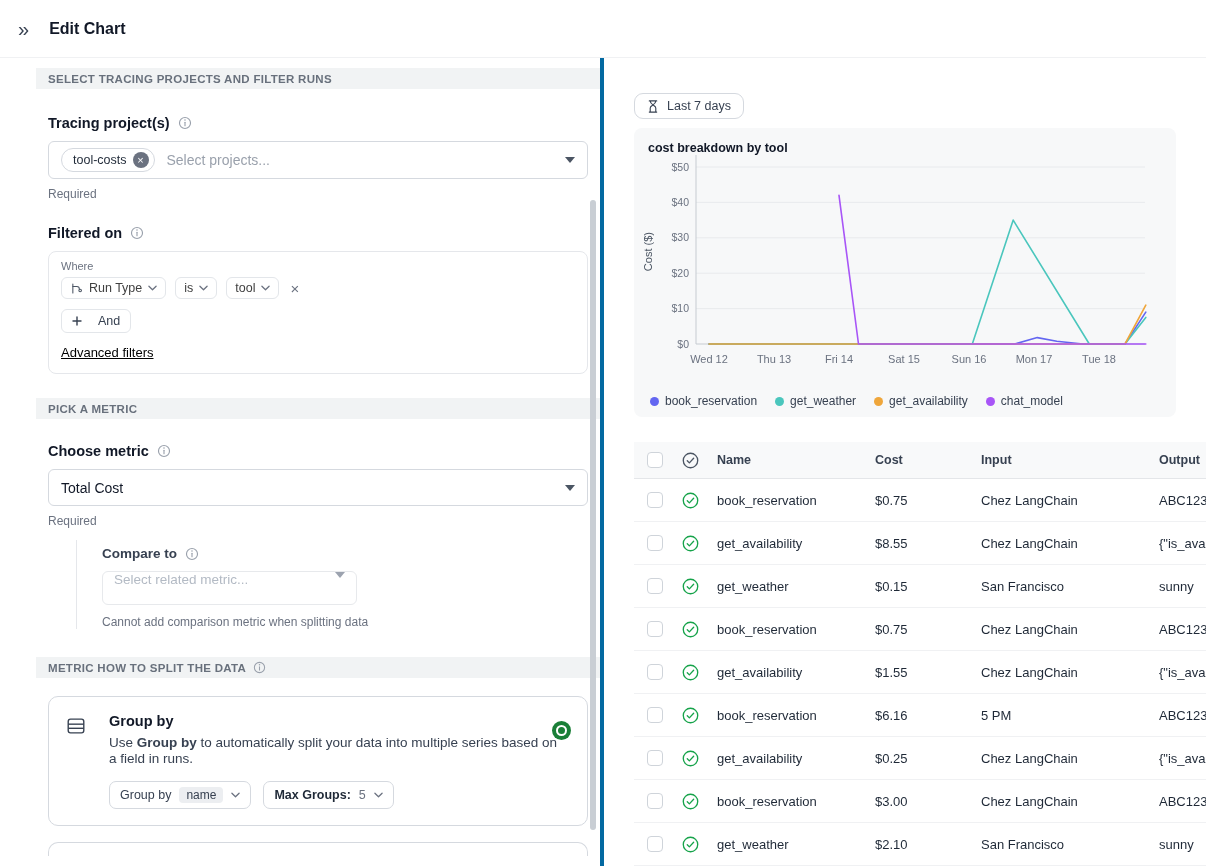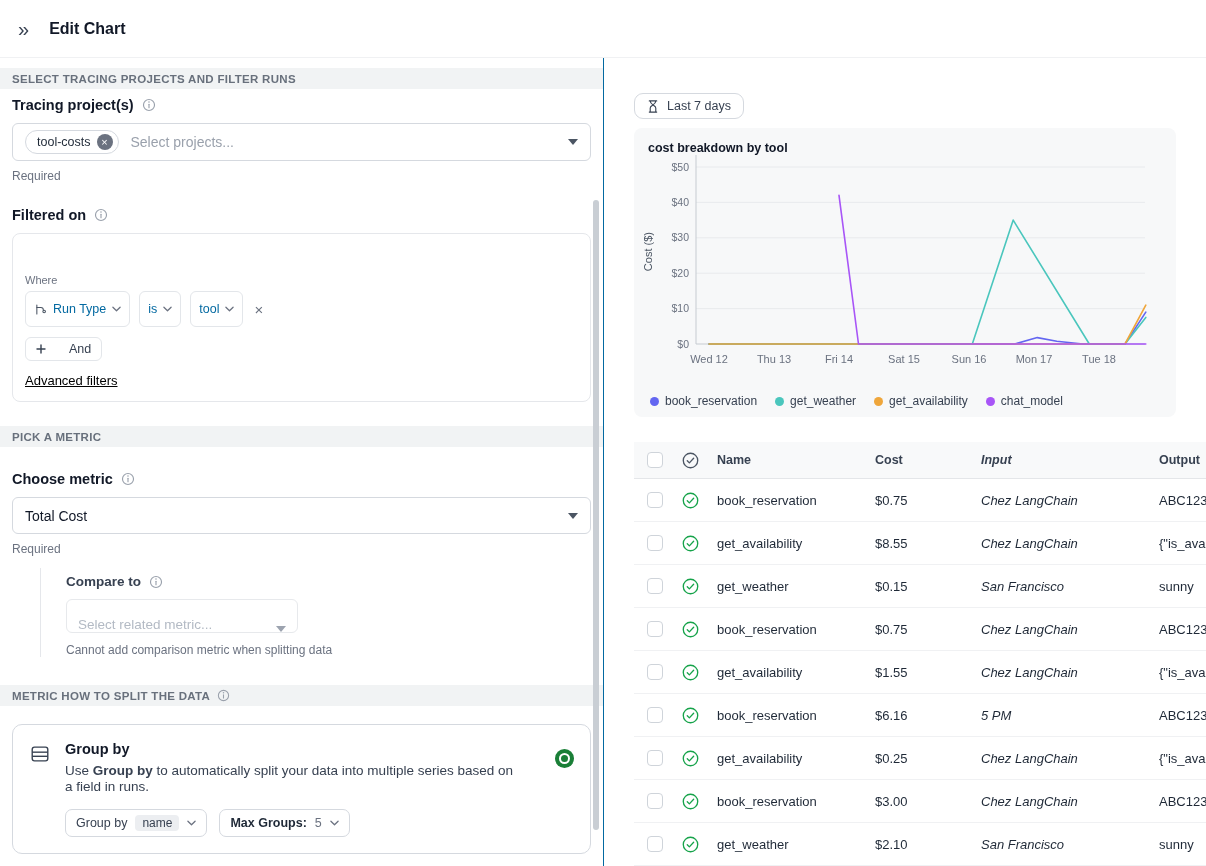--- a/index.html
+++ b/index.html
@@ -8,55 +8,55 @@
 
   
   .topbar { height:58px; display:flex; align-items:center; padding-left:18px;
     border-bottom:1px solid #f0f1f3; background:#fff; }
   .collapse-btn { font-size:20px; color:#374151; margin-right:20px; cursor:pointer; line-height:1; }
   .page-title { font-size:16px; font-weight:700; color:#111827; }
 
   .main { display:flex; height:808px; }
 
   
-  .left { width:604px; border-right:1px solid #0369a1; position:relative; overflow:hidden; padding-top:10px; background:#fff; }
+  .left { width:604px; border-right:4px solid #0369a1; position:relative; overflow:hidden; padding-top:10px; background:#fff;padding-left:36px; }
   .section-bar { background:#f1f3f4; color:#68707c; font-size:11.5px; font-weight:700;
     letter-spacing:.3px; height:21px; padding:0 12px; display:flex; align-items:center; gap:7px; }
   .pad { padding:0 12px; }
   .field-label { font-size:14.5px; font-weight:700; color:#111827; display:flex; align-items:center; gap:8px; }
-  .mt24{margin-top:24px} .mt26{margin-top:8px} .mt10{margin-top:10px} .mt8{margin-top:8px}
+  .mt24{margin-top:24px} .mt26{margin-top:26px} .mt10{margin-top:10px} .mt8{margin-top:8px}
   .select { border:1px solid #d5d9df; border-radius:6px; height:38px; display:flex; align-items:center;
     padding:0 12px; gap:12px; background:#fff; }
   .chip { display:inline-flex; align-items:center; gap:6px; border:1px solid #d5d9df; border-radius:15px;
     padding:3px 5px 3px 11px; font-size:12.5px; color:#1f2937; background:#fff; }
   .chip-x { width:16px; height:16px; border-radius:50%; background:#6b7280; color:#fff; font-size:11px;
     display:flex; align-items:center; justify-content:center; line-height:1; cursor:pointer; }
   .placeholder { color:#9aa1ac; font-size:14px; }
   .tri { width:0; height:0; border-left:5px solid transparent; border-right:5px solid transparent;
     border-top:6px solid #4b5563; margin-left:auto; }
   .tri.light { border-top-color:#9ca3af; }
   .muted { color:#6b7280; font-size:12px; }
   .filter-box { border:1px solid #e5e7eb; border-radius:8px; padding:8px 12px 12px; margin-top:10px; }
-  .where { font-size:11px; color:#6b7280;margin-top:32px; }
+  .where { font-size:11px; color:#6b7280; }
   .chips-row { display:flex; align-items:center; gap:9px; margin-top:5px; }
   .fchip { display:inline-flex; align-items:center; gap:6px; border:1px solid #e3e6ea; border-radius:6px;
-    padding:3px 8px; font-size:12.5px; color:#0369a1; background:#fff; height:36px; cursor:pointer; }
+    padding:3px 8px; font-size:12.5px; color:#404040; background:#fff; height:22px; cursor:pointer; }
   .xmark { color:#6b7280; font-size:15px; line-height:1; cursor:pointer; padding:0 2px; }
-  .and-btn { display:inline-flex; align-items:center; gap:23px; border:1px solid #e3e6ea; border-radius:6px;
+  .and-btn { display:inline-flex; align-items:center; gap:16px; border:1px solid #e3e6ea; border-radius:6px;
     padding:4px 10px; font-size:12.5px; color:#374151; background:#fff; margin-top:10px; cursor:pointer; }
   .link { font-size:13px; color:#000000; text-decoration:underline; display:inline-block; margin-top:12px; cursor:pointer; }
   .big-select { font-size:14px; color:#111827; }
   .compare { margin:12px 0 0 28px; border-left:1px solid #e5e7eb; padding:6px 0 0 25px; }
   .compare-label { font-size:13.5px; font-weight:600; color:#374151; display:flex; align-items:center; gap:8px; }
-  .dselect { width:232px; height:34px; border:1px solid #e7e9ec; border-radius:6px; display:flex; align-items:flex-end;
+  .dselect { width:255px; height:34px; border:1px solid #e7e9ec; border-radius:6px; display:flex; align-items:flex-start;
     padding:0 11px; color:#b3bac4; font-size:13.5px; background:#fff; margin-top:10px; }
   .note { font-size:12px; color:#6b7280; margin-top:10px; }
   .group-card { margin:18px 12px 0; border:1px solid #d5d9df; border-radius:10px; padding:16px 16px 16px 16px;
     position:relative; display:flex; gap:14px; }
-  .gc-body { flex:1; }
+  .gc-body { flex:1;margin-left:8px; }
   .gc-title { font-size:14.5px; font-weight:700; color:#111827; }
   .gc-desc { font-size:13.5px; color:#374151; line-height:16px; max-width:452px; margin-top:6px; }
   .radio { position:absolute; top:24px; right:16px; width:19px; height:19px; border-radius:50%;
     background:var(--radio-color,#1a7f37); display:flex; align-items:center; justify-content:center; cursor:pointer; }
   .radio-ring { width:11px; height:11px; border-radius:50%; background:#fff; display:flex; align-items:center; justify-content:center; }
   .radio-dot { width:7px; height:7px; border-radius:50%; background:var(--radio-color,#1a7f37); }
   .controls-row { display:flex; gap:12px; margin-top:14px; }
   .gb-btn { display:inline-flex; align-items:center; gap:8px; border:1px solid #d5d9df; border-radius:7px;
     padding:5px 10px; font-size:12.5px; color:#374151; background:#fff; cursor:pointer; }
   .tag { background:#eceef1; border-radius:4px; padding:1px 7px; font-size:12px; color:#374151; }
@@ -83,21 +83,21 @@
   .table-wrap { margin-top:25px; width:572px; overflow:hidden; }
   .table-inner { width:680px; }
   .thead { display:flex; align-items:center; height:37px; background:#f8f9fa; border-bottom:1px solid #e4e6e9;
     font-size:12.5px; font-weight:700; color:#374151; }
   .trow { display:flex; align-items:center; height:43px; border-bottom:1px solid #f0f1f3; font-size:13px; color:#1f2937; }
   .cell { display:flex; align-items:center; overflow:hidden; white-space:nowrap; }
   .c-check { width:35px; padding-left:13px; }
   .c-status { width:34px; padding-left:12px; }
   .c-name { width:172px; padding-left:14px; }
   .c-cost { width:106px; }
-  .c-input { width:178px;font-style:italic; }
+  .c-input { width:178px; }
   .c-output { width:130px; }
   .checkbox { width:16px; height:16px; border:1px solid #cfd4da; border-radius:4px; background:#fff; cursor:pointer; flex:none; }
 </style>
 </head>
 <body>
 
 <div class="topbar">
   <span class="collapse-btn">»</span>
   <span class="page-title">Edit Chart</span>
 </div>

